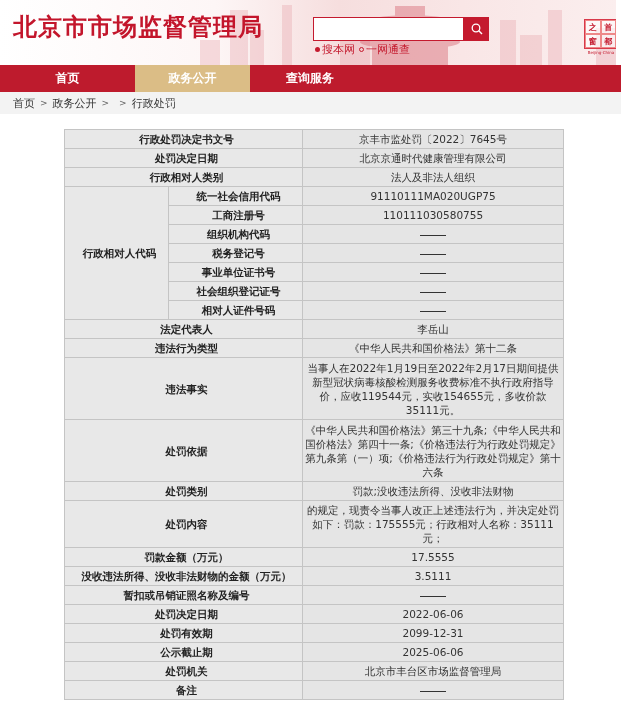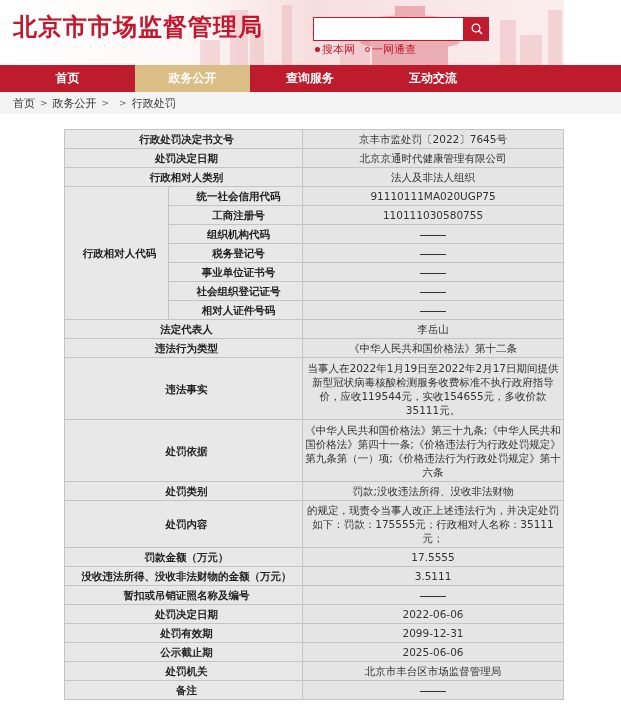--- a/index.html
+++ b/index.html
@@ -1,21 +1,21 @@
 <!DOCTYPE html>
 <html><head>
 <meta charset="utf-8">
 <style>
   * { box-sizing: border-box; margin: 0; padding: 0; }
   html, body { width: 621px; height: 717px; overflow: hidden; background: #ffffff; }
   body { font-family: "DejaVu Sans", "Liberation Sans", sans-serif; color: #333; position: relative; }
 
   
   .header {
-    position: absolute; left: 0; top: 0; width: 564px; height: 65px;
+    position: absolute; left: 0; top: 0; width: 616px; height: 65px;
     background: linear-gradient(90deg, #ffffff 0%, #fdf6f6 35%, #f6dede 55%, #f9e6e6 75%, #fbeeee 100%);
     overflow: hidden;
   }
   .skyline { position: absolute; left: 0; top: 0; width: 621px; height: 65px; }
   .site-title {
     position: absolute; left: 13px; top: 11px;
     font-size: 24px; font-weight: bold; color: #c3152b; letter-spacing: 1px;
     font-family: "DejaVu Sans", sans-serif; white-space: nowrap;
   }
   .search-box {
@@ -25,21 +25,21 @@
   .search-input {
     width: 100%; height: 100%; border: none; outline: none; padding: 0 6px;
     font-size: 11px; background: transparent; font-family: "DejaVu Sans", sans-serif;
   }
   .search-btn {
     position: absolute; left: 464px; top: 17px; width: 25px; height: 24px;
     background: #c41a2e; display: flex; align-items: center; justify-content: center; cursor: pointer;
   }
   .search-opts {
     position: absolute; left: 315px; top: 42px; font-size: 11px; color: #c41a2e;
-    display: flex; align-items: center; gap: 10px; white-space: nowrap;
+    display: flex; align-items: center; gap: 4px; white-space: nowrap;
   }
   .opt { display: flex; align-items: center; gap: 2px; cursor: pointer; }
   .dot-filled { width: 5px; height: 5px; border-radius: 50%; background: #c41a2e; display: inline-block; }
   .dot-empty { width: 5px; height: 5px; border-radius: 50%; border: 1px solid #c41a2e; display: inline-block; }
   .logo-seal {
     position: absolute; left: 584px; top: 19px; width: 33px; height: 30px;
     border: 1px solid #d8394a; display: grid; grid-template-columns: 1fr 1fr; grid-template-rows: 1fr 1fr;
     background: rgba(255,255,255,0.6);
   }
   .logo-seal span { font-size: 8px; color: #c41a2e; display: flex; align-items: center; justify-content: center; border: 0.5px solid #e88; font-weight: bold; }
@@ -131,21 +131,20 @@
     <span>窗</span>
     <span>都</span>
   </div>
   <div class="logo-sub">Beijing-China</div>
 </div>
 
 <div class="nav">
   <div class="nav-item" style="width:135px">首页</div>
   <div class="nav-item active" style="width:115px">政务公开</div>
   <div class="nav-item" style="width:120px">查询服务</div>
-  <div class="nav-item" style="width:126px">互动交流</div>
 </div>
 
 <div class="breadcrumb">
   <a>首页</a>
   <span class="sep">&gt;</span>
   <a>政务公开</a>
   <span class="sep">&gt;</span>
   <span class="sep">&gt;</span>
   <a>行政处罚</a>
 </div>

